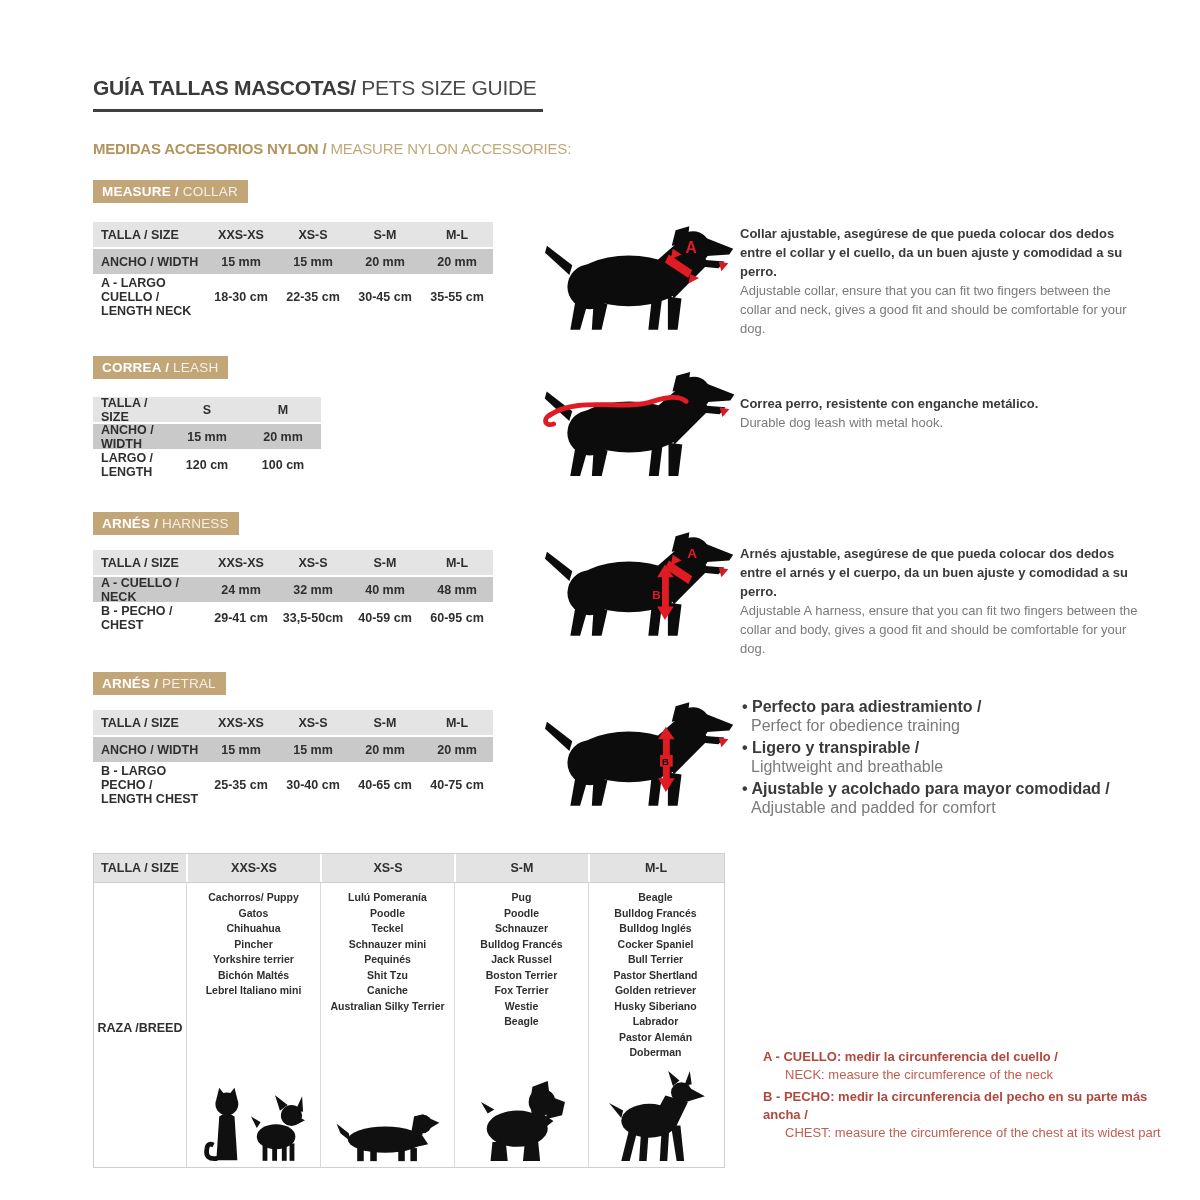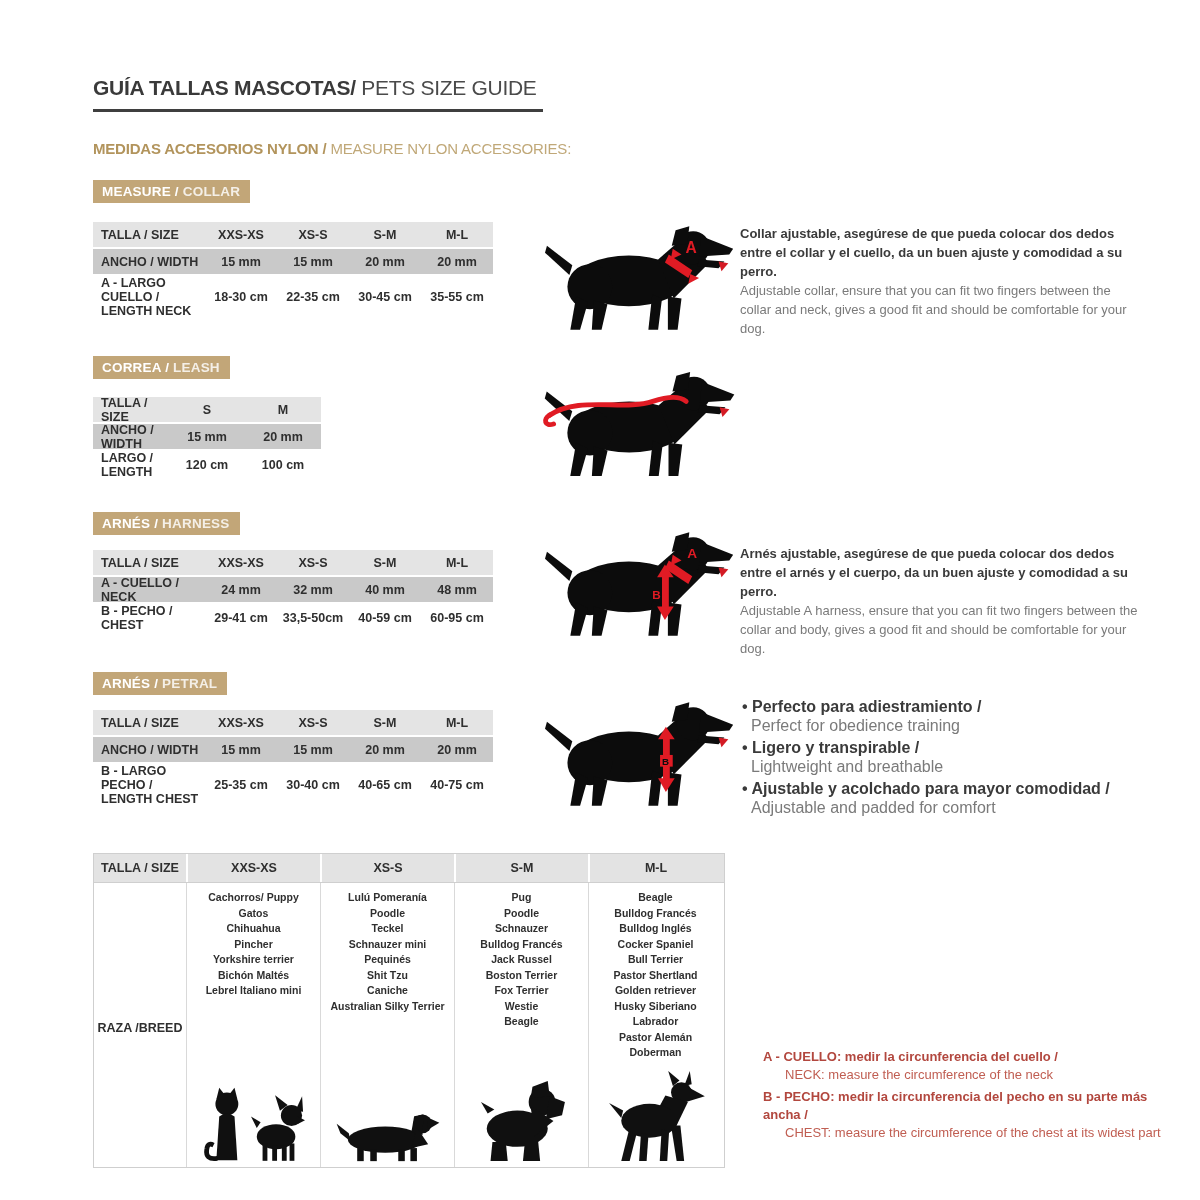--- a/index.html
+++ b/index.html
@@ -12,21 +12,21 @@
               border-bottom:3px solid #3f3f3f;padding-bottom:9px;padding-right:6px;}
   .main-title .es{font-weight:700;color:#3a3a3a;}
   .main-title .en{font-weight:400;color:#4a4a4a;}
   .subtitle{left:93px;top:140px;font-size:15px;letter-spacing:-0.2px;}
   .subtitle .es{font-weight:700;color:#b2945c;}
   .subtitle .en{font-weight:400;color:#c0a878;}
 
   
   .badge{background:#c2a678;color:#fff;font-size:13.5px;padding:4px 10px 4px 9px;letter-spacing:0.2px;}
   .badge .es{font-weight:700;color:#ffffff;}
-  .badge .en{font-weight:700;color:rgba(255,255,255,0.82);margin-top:12px;}
+  .badge .en{font-weight:400;color:rgba(255,255,255,0.82);margin-top:12px;}
 
   
   .tbl{font-size:12.5px;font-weight:700;color:#2f2f2f;}
   .tbl .row{display:flex;margin-bottom:2px;}
   .tbl .cell{width:72px;display:flex;align-items:center;justify-content:center;text-align:center;}
   .tbl .cell.lab{width:112px;justify-content:flex-start;text-align:left;padding-left:8px;box-sizing:border-box;}
   .tbl .row{height:25px;}
   .tbl .row.tall{height:42px;}
   .tbl .row.h28{height:28px;}
   .tbl .row.head{background:#e4e4e4;}
@@ -171,20 +171,24 @@
   <svg class="abs dog" style="left:538px;top:368px;" width="205" height="110" viewBox="0 0 205 112">
     <g fill="#0c0c0c" transform="translate(5,0)">
         <use href="#dog-base"></use>
       </g>
     <g stroke="#e01b24" stroke-width="5" fill="none" stroke-linecap="round">
       <path d="M10,48 C40,28 85,44 115,34 C130,29 142,28 149,34"></path>
       <path d="M10,48 C3,52 5,60 14,57"></path>
     </g>
   </svg>
 
+  <div class="abs desc" style="left:740px;top:394px;">
+    <span class="es">Correa perro, resistente con enganche metálico.</span>
+    <span class="en">Durable dog leash with metal hook.</span>
+  </div>
 
   <div class="abs badge" style="left:93px;top:512px;">
     <span class="es">ARNÉS / </span><span class="en">HARNESS</span>
   </div>
 
   <div class="abs tbl" style="left:93px;top:550px;">
     <div class="row head">
       <div class="cell lab">TALLA / SIZE</div>
       <div class="cell">XXS-XS</div>
       <div class="cell">XS-S</div>

